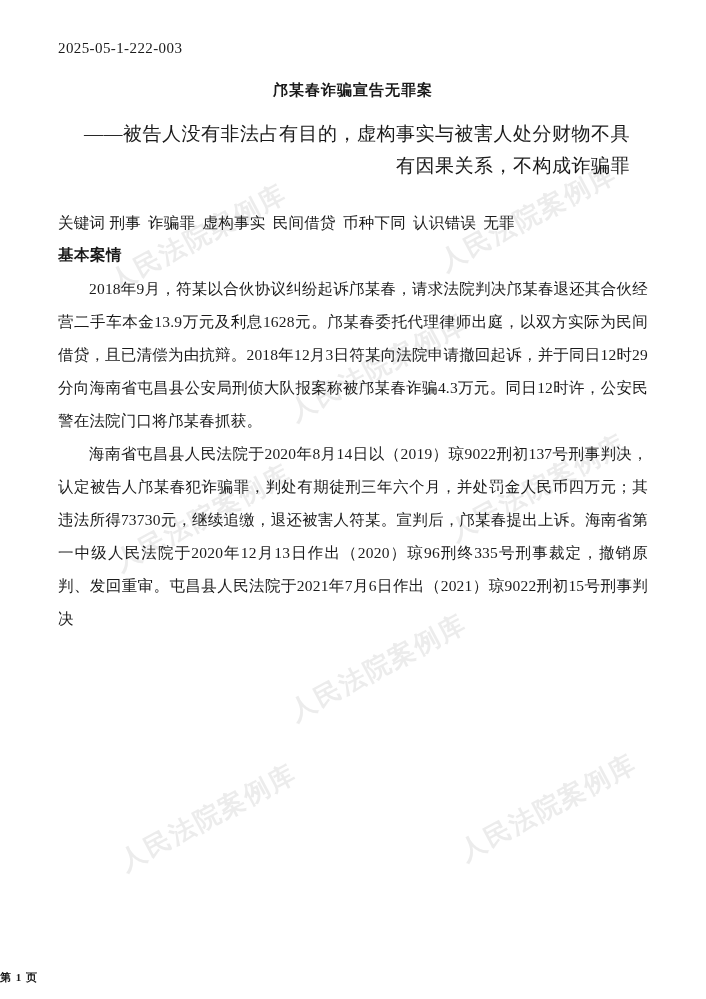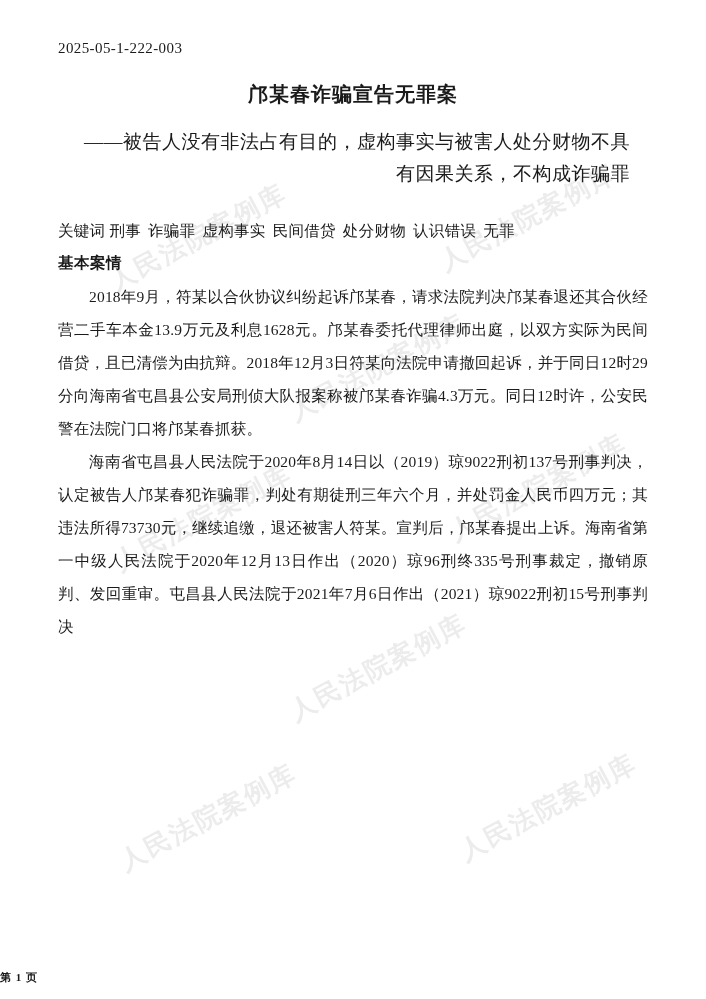--- a/index.html
+++ b/index.html
@@ -52,21 +52,21 @@
 
   .doc-id {
     font-size: 15px;
     letter-spacing: 0.4px;
     color: #1a1a1a;
     margin-bottom: 24px;
   }
 
   .doc-title {
     text-align: center;
-    font-size: 20px;
+    font-size: 15px;
     font-weight: bold;
     letter-spacing: 1px;
     margin: 16px 0 18px 0;
     font-family: Liberation Serif, serif;
   }
 
   .doc-subtitle {
     text-align: right;
     font-size: 19px;
     line-height: 32px;
@@ -135,21 +135,21 @@
 
 <div class="page">
 
   <div class="doc-id">2025-05-1-222-003</div>
 
   <h1 class="doc-title">邝某春诈骗宣告无罪案</h1>
 
   <div class="doc-subtitle">——被告人没有非法占有目的，虚构事实与被害人处分财物不具有因果关系，不构成诈骗罪</div>
 
   <div class="kw-line">
-    <span class="kw-label">关键词</span><span class="kw-item">刑事</span><span class="kw-item">诈骗罪</span><span class="kw-item">虚构事实</span><span class="kw-item">民间借贷</span><span class="kw-item">处分财物</span><span class="kw-item">认识错误</span><span class="kw-item">无罪</span>
+    <span class="kw-label">关键词</span><span class="kw-item">刑事</span><span class="kw-item">诈骗罪</span><span class="kw-item">虚构事实</span><span class="kw-item">民间借贷</span><span class="kw-item">币种下同</span><span class="kw-item">认识错误</span><span class="kw-item">无罪</span>
   </div>
 
   <div class="section-head">基本案情</div>
 
   <p class="para">2018年9月，符某以合伙协议纠纷起诉邝某春，请求法院判决邝某春退还其合伙经营二手车本金13.9万元及利息1628元。邝某春委托代理律师出庭，以双方实际为民间借贷，且已清偿为由抗辩。2018年12月3日符某向法院申请撤回起诉，并于同日12时29分向海南省屯昌县公安局刑侦大队报案称被邝某春诈骗4.3万元。同日12时许，公安民警在法院门口将邝某春抓获。</p>
   <p class="para">海南省屯昌县人民法院于2020年8月14日以（2019）琼9022刑初137号刑事判决，认定被告人邝某春犯诈骗罪，判处有期徒刑三年六个月，并处罚金人民币四万元；其违法所得73730元，继续追缴，退还被害人符某。宣判后，邝某春提出上诉。海南省第一中级人民法院于2020年12月13日作出（2020）琼96刑终335号刑事裁定，撤销原判、发回重审。屯昌县人民法院于2021年7月6日作出（2021）琼9022刑初15号刑事判决</p>
 
 </div>
 
 <div class="footer">第 1 页</div>

